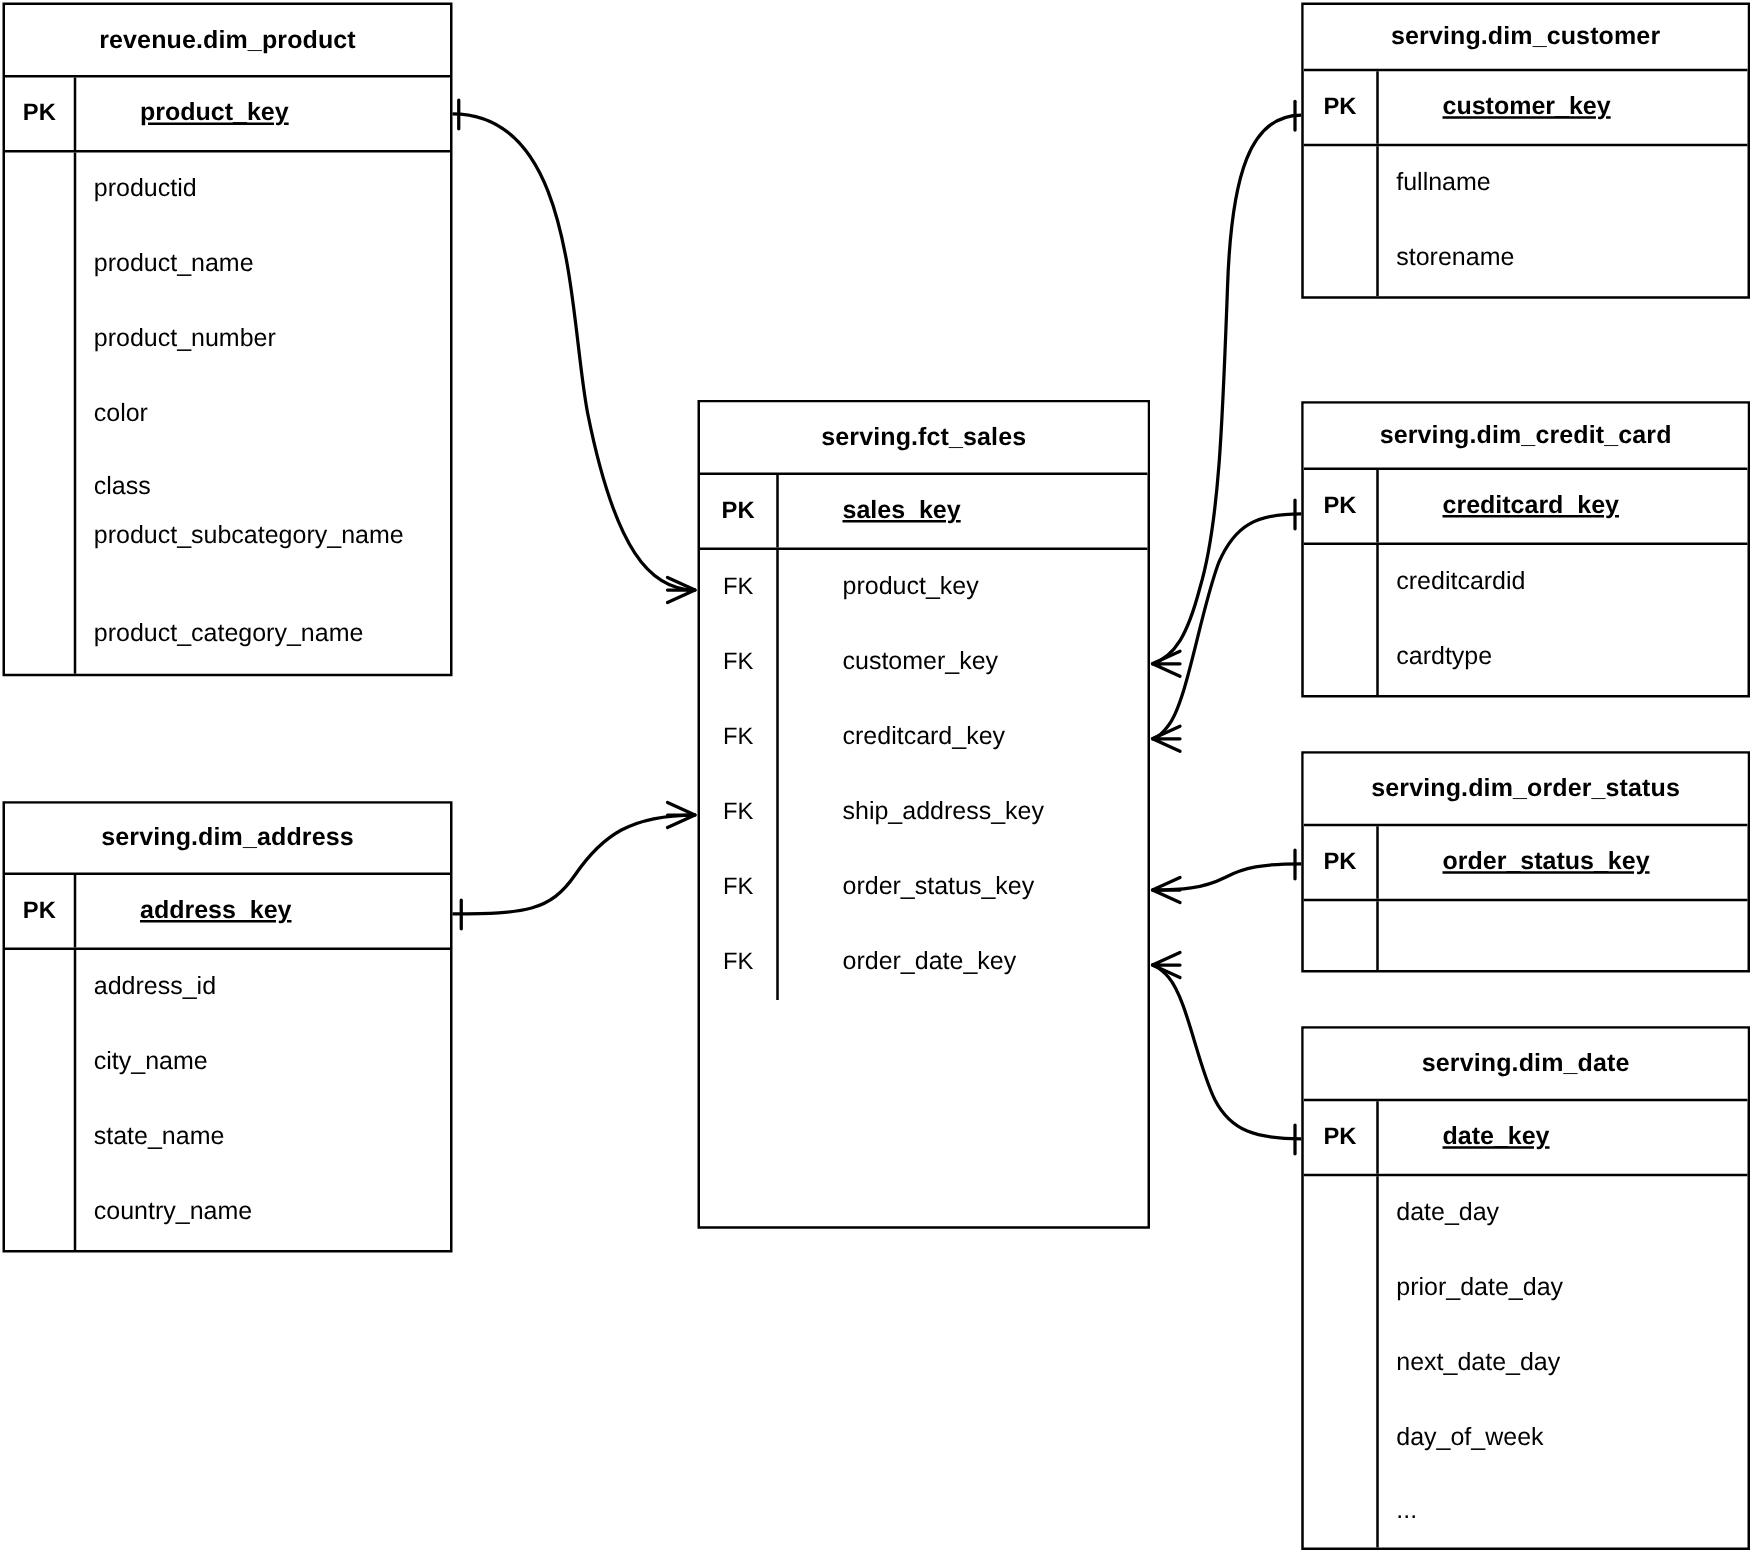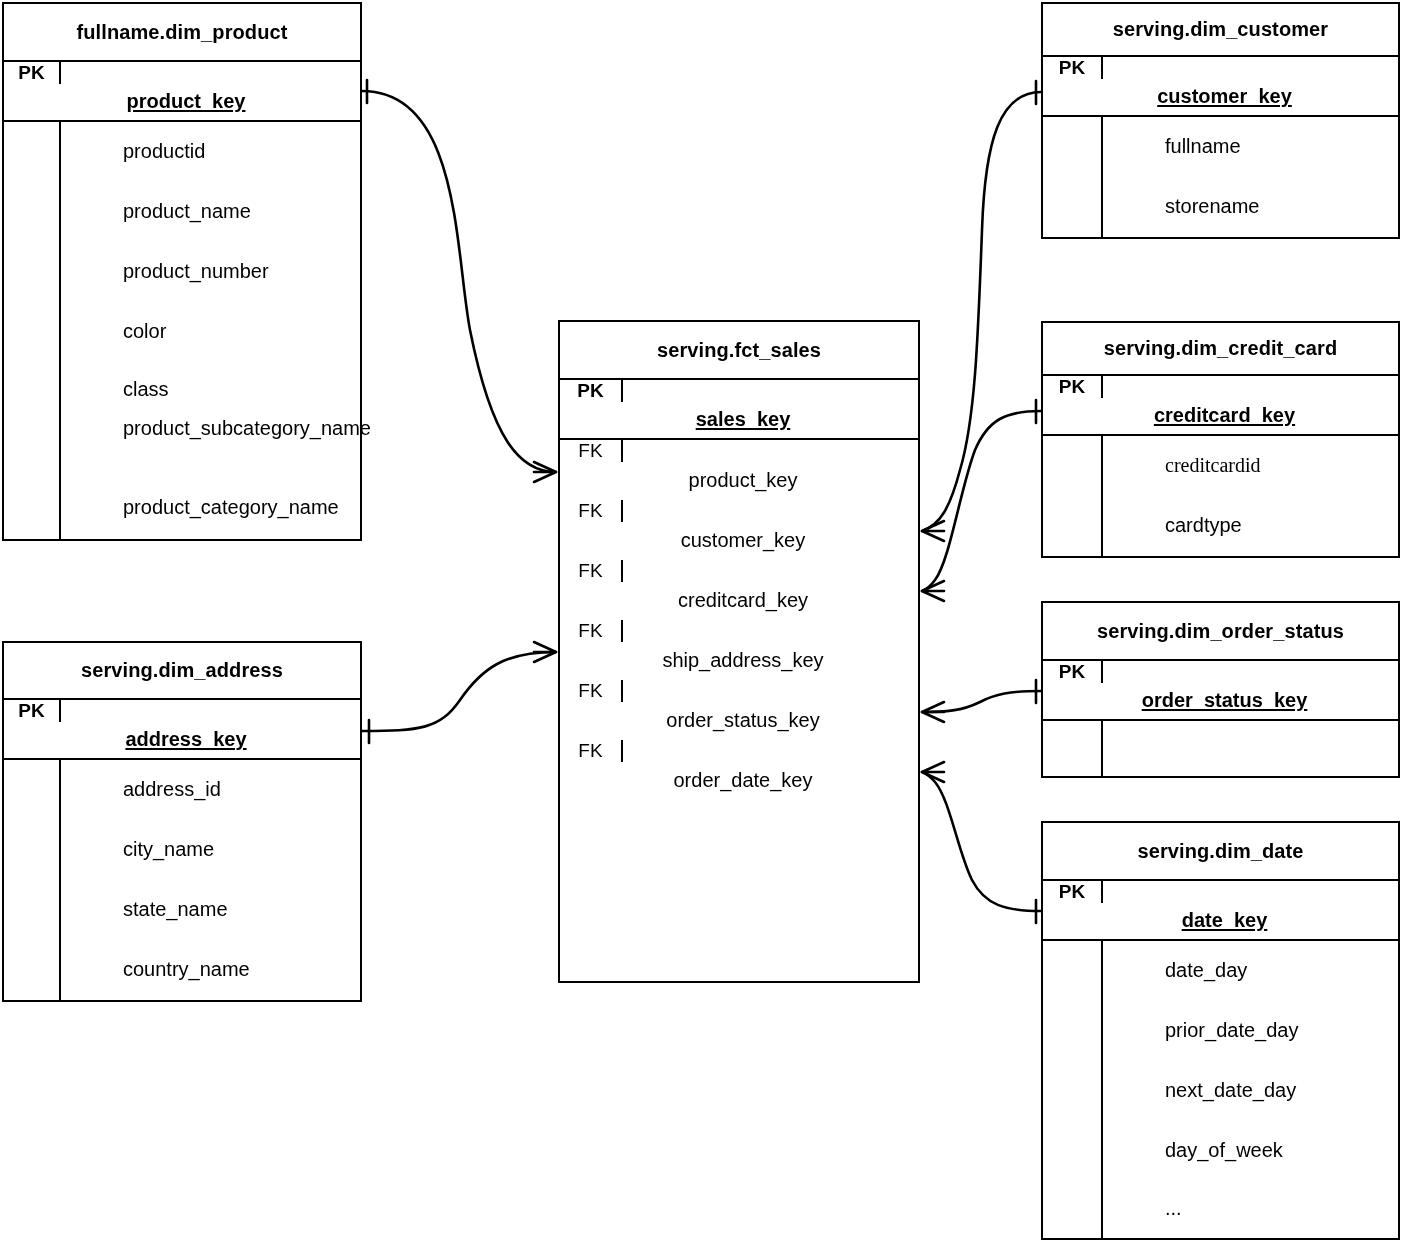--- a/index.html
+++ b/index.html
@@ -48,23 +48,24 @@
     background: #ffffff;
   }
   .rows {
     display: flex;
     flex-direction: column;
     flex: 1 1 auto;
   }
   .row {
     box-sizing: border-box;
     display: flex;
-    flex-direction: column;
+    flex-direction: row;
     align-items: center;
     width: 100%;
+    gap: 37px;
   }
   .row.pk-row {
     border-bottom: 2px solid #000000;
   }
   .keycol {
     box-sizing: border-box;
     flex: 0 0 auto;
     display: flex;
     align-items: center;
     justify-content: center;
@@ -91,21 +92,20 @@
     font-weight: bold;
     text-decoration: underline;
     text-underline-offset: 2px;
   }
   .attrs {
     box-sizing: border-box;
     display: flex;
     flex-direction: row;
     flex: 1 1 auto;
     align-self: stretch;
-    gap: 48px;
   }
   .attrs .keycol {
     border-right: 2px solid #000000;
   }
   .attrs .attrlist {
     box-sizing: border-box;
     flex: 1 1 auto;
     display: flex;
     flex-direction: column;
     padding-left: 14px;
@@ -152,21 +152,21 @@
       <path d="M1036,680 L1036,703"></path>
       <path d="M922,712 L944,702 M922,712 L944,712 M922,712 L944,722"></path>
 
       <path d="M1041,911 C1005,911 985,905 972,880 C958,852 950,800 935,782 C930,776 927,774 922,772"></path>
       <path d="M1036,900 L1036,923"></path>
       <path d="M922,772 L944,762 M922,772 L944,772 M922,772 L944,782"></path>
     </g>
   </svg>
 
   <div class="entity" style="left:2px; top:2px; width:360px; height:539px;">
-    <div class="entity-title" style="height:58px;">fullname.dim_product</div>
+    <div class="entity-title" style="height:58px;">revenue.dim_product</div>
     <div class="rows">
       <div class="row pk-row" style="height:60px;">
         <div class="keycol" style="width:57px;">PK</div>
         <div class="namecol pk-name">product_key</div>
       </div>
       <div class="attrs">
         <div class="keycol plain" style="width:57px;"></div>
         <div class="attrlist">
           <div class="attr" style="height:60px;">productid</div>
           <div class="attr" style="height:60px;">product_name</div>
@@ -255,21 +255,21 @@
   <div class="entity" style="left:1041px; top:321px; width:359px; height:237px;">
     <div class="entity-title" style="height:58px;">serving.dim_credit_card</div>
     <div class="rows">
       <div class="row pk-row" style="height:60px;">
         <div class="keycol" style="width:60px;">PK</div>
         <div class="namecol pk-name">creditcard_key</div>
       </div>
       <div class="attrs">
         <div class="keycol plain" style="width:60px;"></div>
         <div class="attrlist">
-          <div class="attr" style="height:60px;font-family:Liberation Serif, serif;">creditcardid</div>
+          <div class="attr" style="height:60px;">creditcardid</div>
           <div class="attr" style="height:60px;">cardtype</div>
         </div>
       </div>
     </div>
   </div>
 
   <div class="entity" style="left:1041px; top:601px; width:359px; height:177px;">
     <div class="entity-title" style="height:58px;">serving.dim_order_status</div>
     <div class="rows">
       <div class="row pk-row" style="height:60px;">

